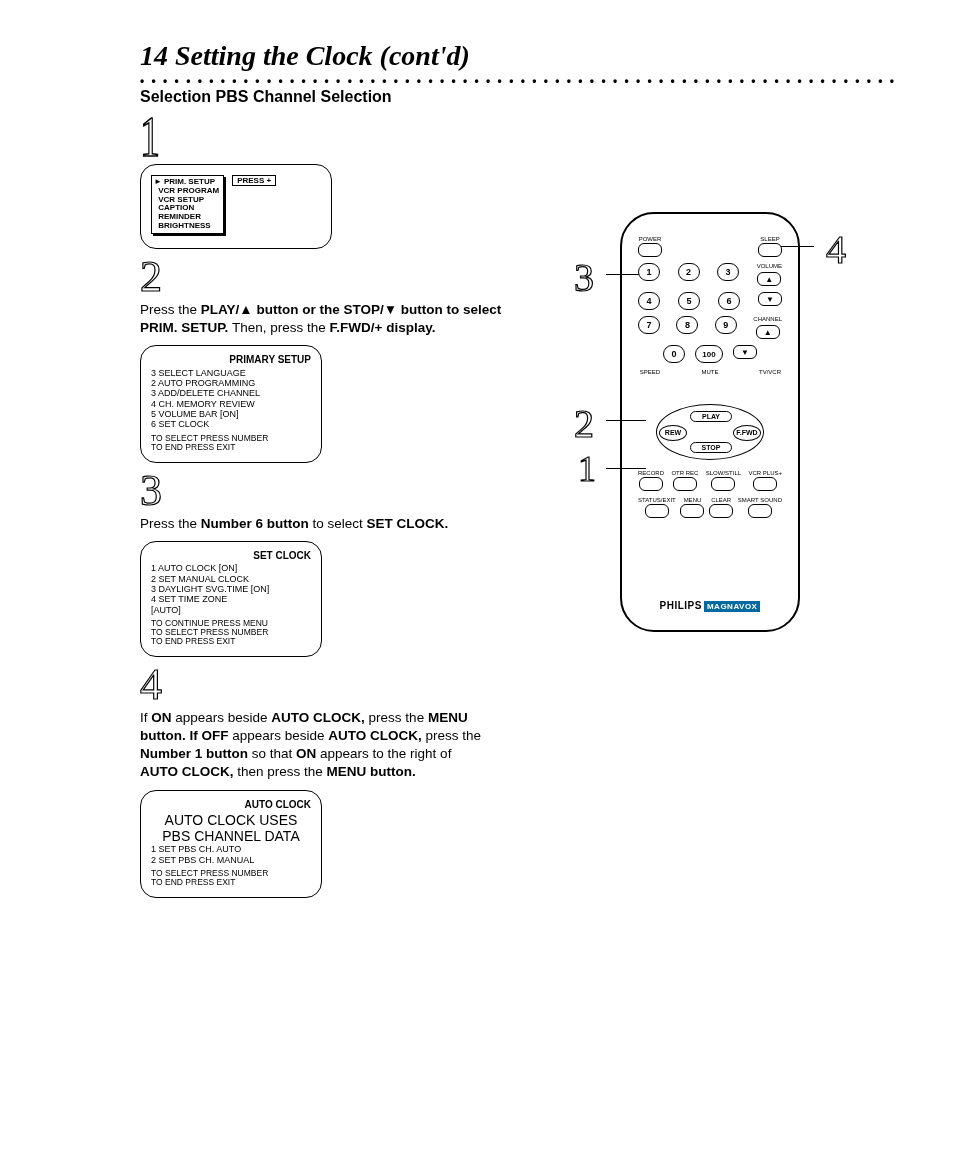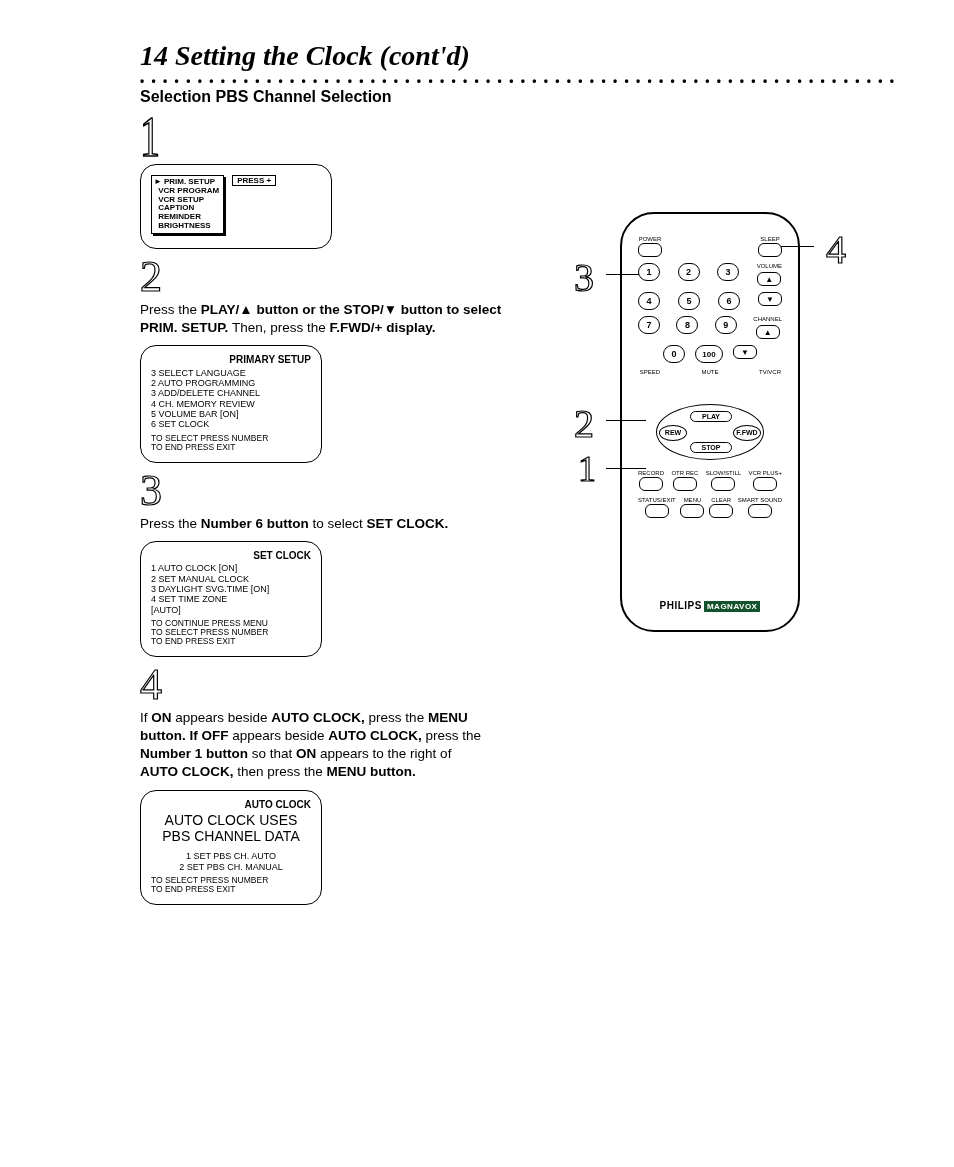--- a/index.html
+++ b/index.html
@@ -175,21 +175,21 @@
     position: absolute;
     bottom: 18px;
     left: 0; right: 0;
     text-align: center;
     font-size: 10px;
     font-weight: 800;
     letter-spacing: 0.5px;
   }
   .brand .sub {
     display:inline-block;
-    background:#14532d;
+    background:#0369a1;
     color:#fff;
     font-size:8px;
     padding:1px 3px;
     vertical-align: middle;
     margin-left:2px;
   }
   
   .transport {
     border: 1.5px solid #000;
     border-radius: 50%;
@@ -333,21 +333,21 @@
         <b>Number 1 button </b><span>so that </span><b>ON </b><span>appears to the right of</span><br>
         <b>AUTO CLOCK, </b><span>then press the </span><b>MENU button.</b>
       </div>
 
       <div class="screen">
         <h4>AUTO CLOCK</h4>
         <div style="text-align:center;font-size:14px;">
           <div>AUTO CLOCK USES</div>
           <div>PBS CHANNEL DATA</div>
         </div>
-        <ol style="margin-top:7px;text-align:center;">
+        <ol style="margin-top:0;">
           <li>1    SET PBS CH.   AUTO</li>
           <li>2    SET PBS CH.   MANUAL</li>
         </ol>
         <div class="foot">
           <div>TO SELECT PRESS NUMBER</div>
           <div>TO END PRESS EXIT</div>
         </div>
       </div>
 
     </div>

